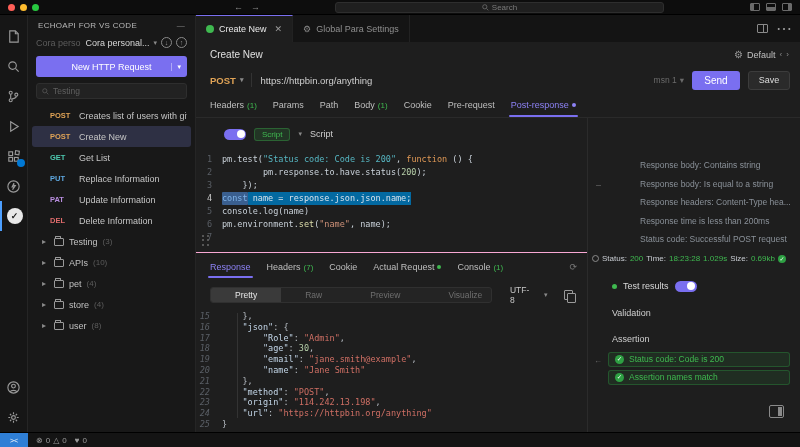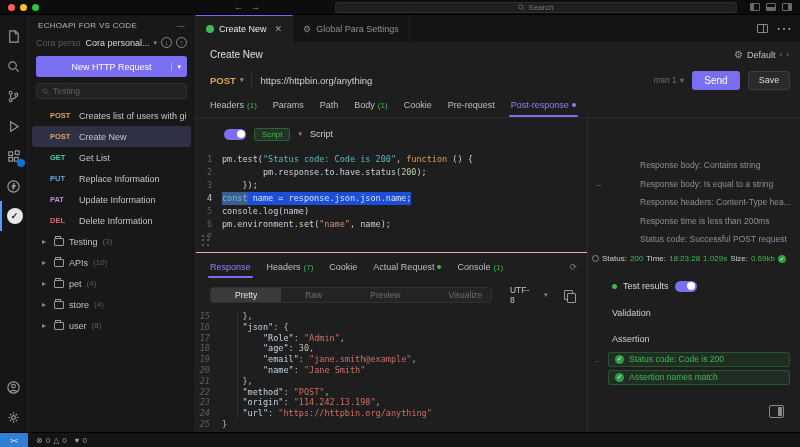--- a/index.html
+++ b/index.html
@@ -5,21 +5,21 @@
   * { margin:0; padding:0; box-sizing:border-box; }
   html,body { width:800px; height:447px; background:#000; font-family:"Liberation Sans", sans-serif; }
   .window { width:800px; height:447px; display:flex; flex-direction:column; overflow:hidden; background:#1e1e1e; color:#ccc; }
 
   
   .titlebar { height:15px; background:#0d0d0d; display:flex; align-items:center; position:relative; flex:0 0 15px; border-bottom:1px solid #000; }
   .traffic { display:flex; gap:5px; margin-left:8px; }
   .traffic span { width:7px; height:7px; border-radius:50%; display:block; }
   .tl-red{background:#ff5f57}.tl-yellow{background:#febc2e}.tl-green{background:#28c840}
   .nav-arrows { margin-left:195px; color:#8a8a8a; font-size:9px; display:flex; gap:8px; }
-  .search-pill { position:absolute; left:335px; top:2px; width:402px; height:11px; background:#1f1f1f; border:1px solid #2e2e2e; border-radius:3px; color:#7a7a7a; font-size:8px; display:flex; align-items:center; justify-content:center; gap:3px; }
+  .search-pill { position:absolute; left:335px; top:2px; width:329px; height:11px; background:#1f1f1f; border:1px solid #2e2e2e; border-radius:3px; color:#7a7a7a; font-size:8px; display:flex; align-items:center; justify-content:center; gap:3px; }
   .tb-right { position:absolute; right:8px; top:3px; display:flex; gap:6px; }
   .tb-right span { width:10px; height:8px; border:1px solid #6a6a6a; border-radius:1px; display:block; position:relative; }
   .tb-right .lay-left::before { content:""; position:absolute; left:0; top:0; bottom:0; width:3px; background:#6a6a6a; }
   .tb-right .lay-bottom::before { content:""; position:absolute; left:0; right:0; bottom:0; height:3px; background:#6a6a6a; }
   .tb-right .lay-right::before { content:""; position:absolute; right:0; top:0; bottom:0; width:3px; background:#6a6a6a; }
 
   
   .app-body { flex:1; display:flex; min-height:0; }
 
   
@@ -99,21 +99,21 @@
   .script-chev { color:#8a8a8a; font-size:7px; }
   .script-type { color:#d0d0d0; font-size:9px; }
 
   .code-editor { height:102px; flex:0 0 102px; font-family:"DejaVu Sans Mono", monospace; font-size:8.5px; position:relative; padding-top:3px; }
   .code-line { display:flex; height:13px; line-height:13px; white-space:pre; }
   .code-ln { width:26px; flex:0 0 26px; text-align:right; color:#5a5f66; padding-right:10px; }
   .code-line.cursor-line .code-ln { color:#c6c6c6; }
   .tk-pl{color:#c9d1d9}.tk-kw{color:#e09956}.tk-num{color:#b5cea8}
   .tk-strb{color:#56b6c2}.tk-strr{color:#ce9178}.tk-fn{color:#dcdcaa}
   .tk-kwsel{color:#7fb3e8;background:#3a5f8f;border-radius:1px}
-  .tk-plsel{color:#d8e2ec;background:#1d4ed8}
+  .tk-plsel{color:#d8e2ec;background:#0369a1}
   .drag-dots { position:absolute; left:6px; bottom:6px; width:8px; height:11px; display:grid; grid-template-columns:1fr 1fr; gap:2px; cursor:grab; }
   .drag-dots i { width:2px; height:2px; background:#6a6a6a; border-radius:50%; }
 
   .resp-tabs { height:29px; border-top:1px solid #f9a8d4; display:flex; align-items:center; gap:16px; padding:0 14px; font-size:9px; color:#bfbfbf; flex:0 0 29px; position:relative; }
   .resp-tab { display:flex; align-items:center; gap:3px; height:100%; cursor:pointer; position:relative; }
   .resp-tab .cnt { color:#3fb950; font-size:8px; }
   .resp-tab.active { color:#8d82f5; }
   .resp-tab.active::after { content:""; position:absolute; bottom:3px; left:-2px; right:-2px; height:2px; background:#7a6ff0; border-radius:1px; }
   .resp-tab .gdot { width:4px; height:4px; border-radius:50%; background:#3fb950; }
   .resp-tabs-right { position:absolute; right:10px; color:#7a7a7a; font-size:9px; }

